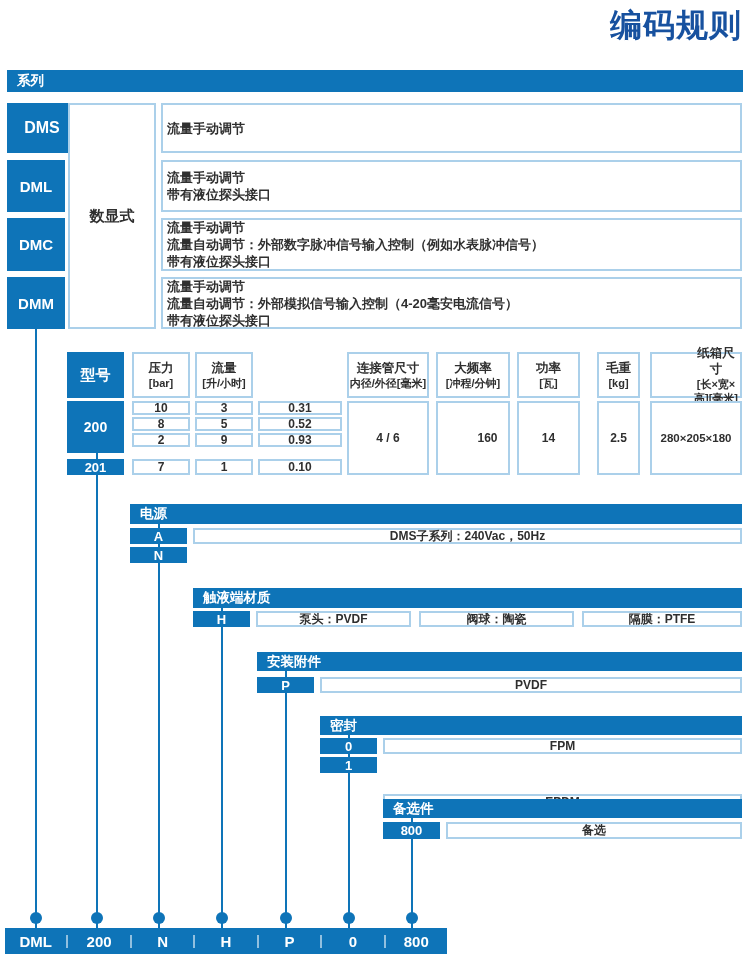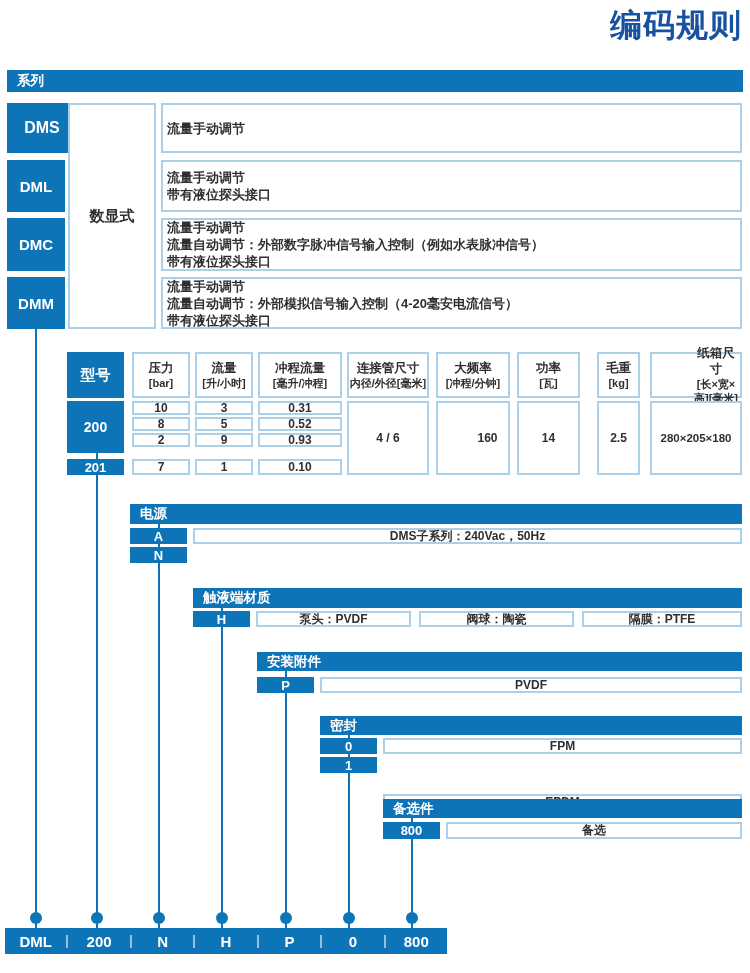--- a/index.html
+++ b/index.html
@@ -80,24 +80,20 @@
 
   <div class="kbox abs" style="left:67px;top:352px;width:57px;height:46px;font-size:15px;">型号</div>
 
   <div class="hcell abs" style="left:132px;top:352px;width:58px;height:46px;">
     <div class="t">压力</div>
     <div class="u">[bar]</div>
   </div>
   <div class="hcell abs" style="left:195px;top:352px;width:58px;height:46px;">
     <div class="t">流量</div>
     <div class="u">[升/小时]</div>
-  </div>
-  <div class="hcell abs" style="left:258px;top:352px;width:84px;height:46px;">
-    <div class="t">冲程流量</div>
-    <div class="u">[毫升/冲程]</div>
   </div>
   <div class="hcell abs" style="left:347px;top:352px;width:82px;height:46px;">
     <div class="t">连接管尺寸</div>
     <div class="u">内径/外径[毫米]</div>
   </div>
   <div class="hcell abs" style="left:436px;top:352px;width:74px;height:46px;">
     <div class="t">大频率</div>
     <div class="u">[冲程/分钟]</div>
   </div>
   <div class="hcell abs" style="left:517px;top:352px;width:63px;height:46px;">

